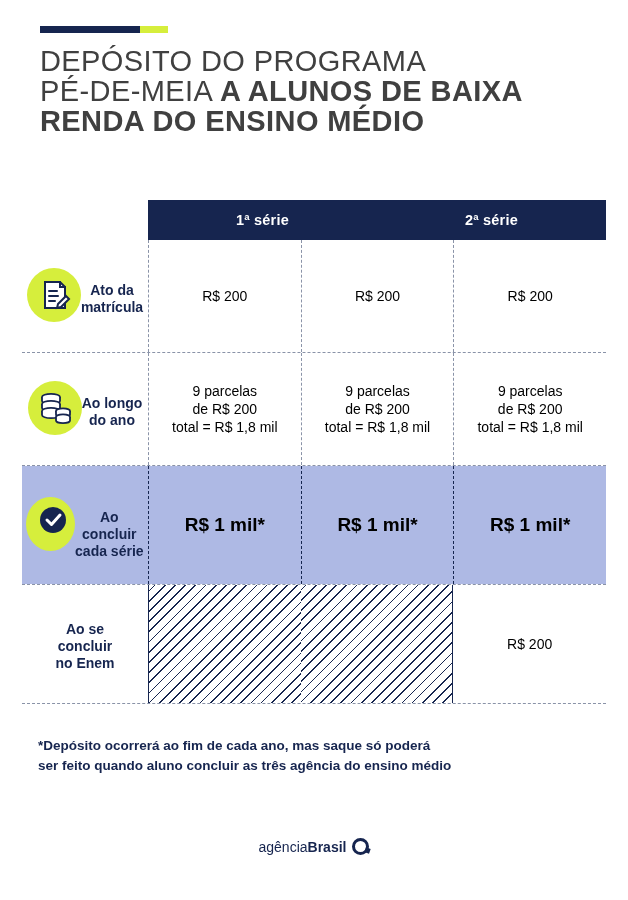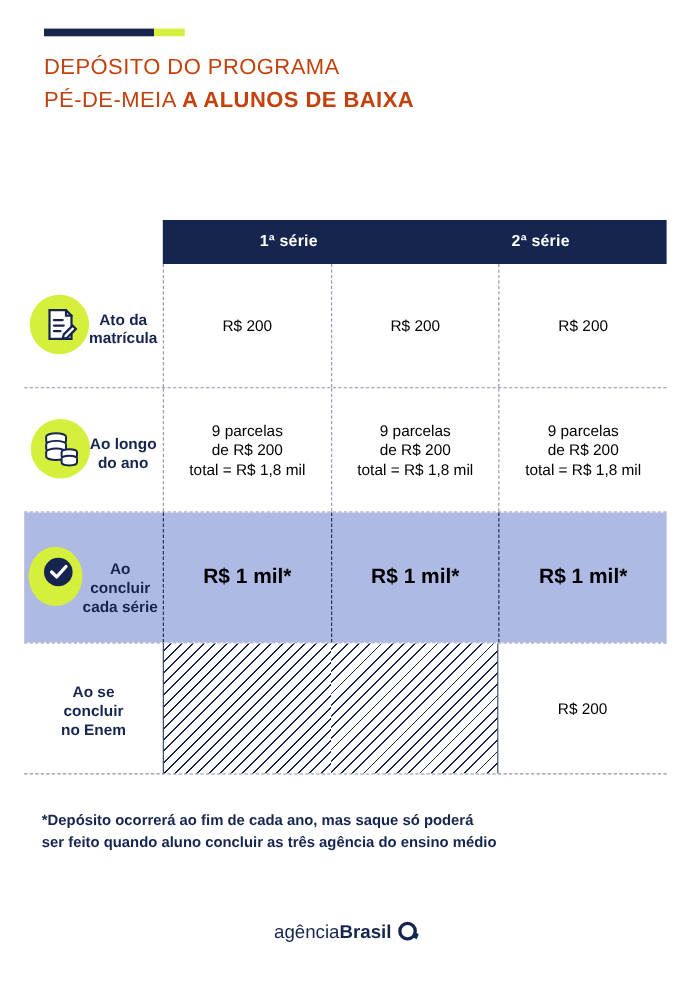--- a/index.html
+++ b/index.html
@@ -38,24 +38,24 @@
     background: #16254f;
     width: 100px;
     height: 7px;
   }
   .rule .rule-lime {
     background: #d6ee3c;
     width: 28px;
     height: 7px;
   }
   .title {
-    font-size: 20px;
+    font-size: 29px;
     line-height: 30px;
     letter-spacing: 0.4px;
-    color: #c2410c;
+    color: #404040;
     margin-top: 12px;
   }
   .title .light {
     font-weight: 400;
   }
   .title .bold {
     font-weight: 700;
   }
 
   
@@ -182,22 +182,22 @@
     position: absolute;
     left: 0;
     top: 838px;
     width: 628px;
     display: flex;
     justify-content: center;
     align-items: center;
   }
   .logo {
     display: flex;
-    align-items: flex-start;
-    font-size: 17px;
+    align-items: flex-end;
+    font-size: 14px;
     color: #16254f;
   }
   .logo .agencia { font-weight: 400; }
   .logo .brasil { font-weight: 700; }
   .logo .logo-mark {
     width: 17px;
     height: 17px;
     border-radius: 50%;
     border: 3.5px solid #16254f;
     margin-left: 6px;
@@ -221,20 +221,21 @@
 <div class="page">
 
   <div class="header">
     <div class="rule">
       <div class="rule-dark"></div>
       <div class="rule-lime"></div>
     </div>
     <div class="title">
       <div><span class="light">DEPÓSITO DO PROGRAMA</span></div>
       <div><span class="light">PÉ-DE-MEIA </span><span class="bold">A ALUNOS DE BAIXA</span></div>
+      <div><span class="bold">RENDA DO ENSINO MÉDIO</span></div>
     </div>
   </div>
 
   <div class="table">
 
     <div class="thead">
       <div class="th">1ª série</div>
       <div class="th">2ª série</div>
     </div>
 

